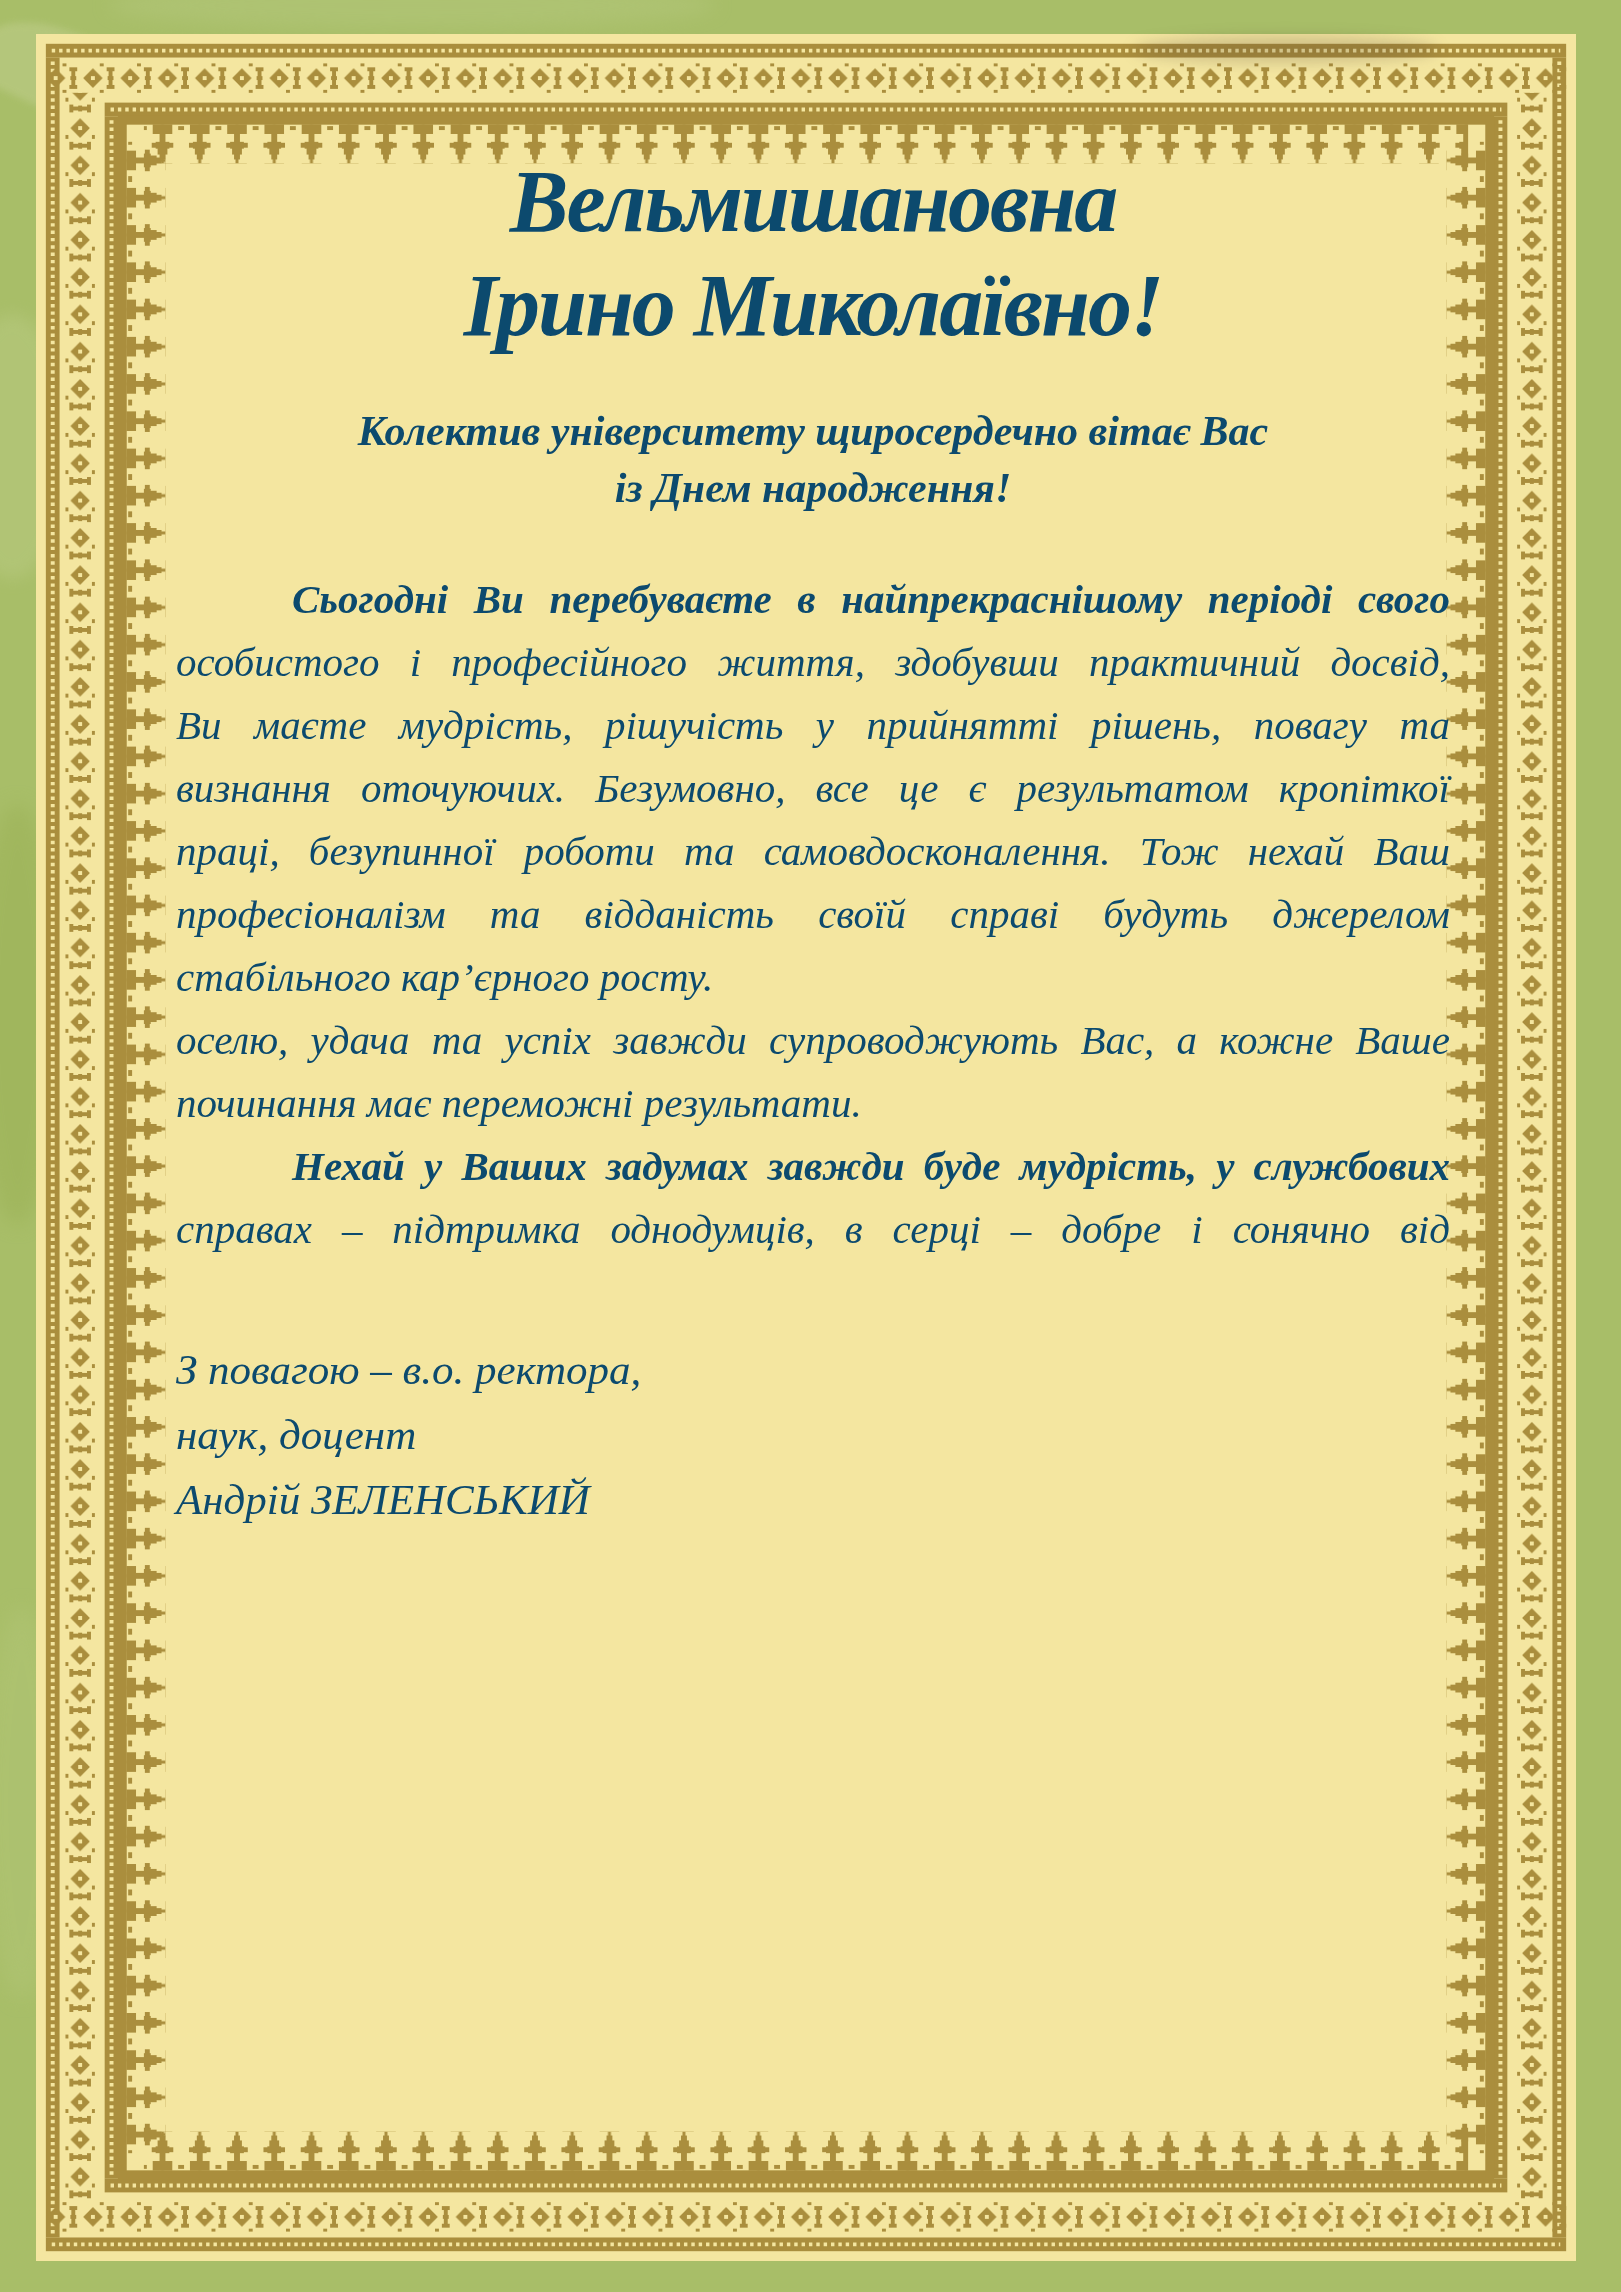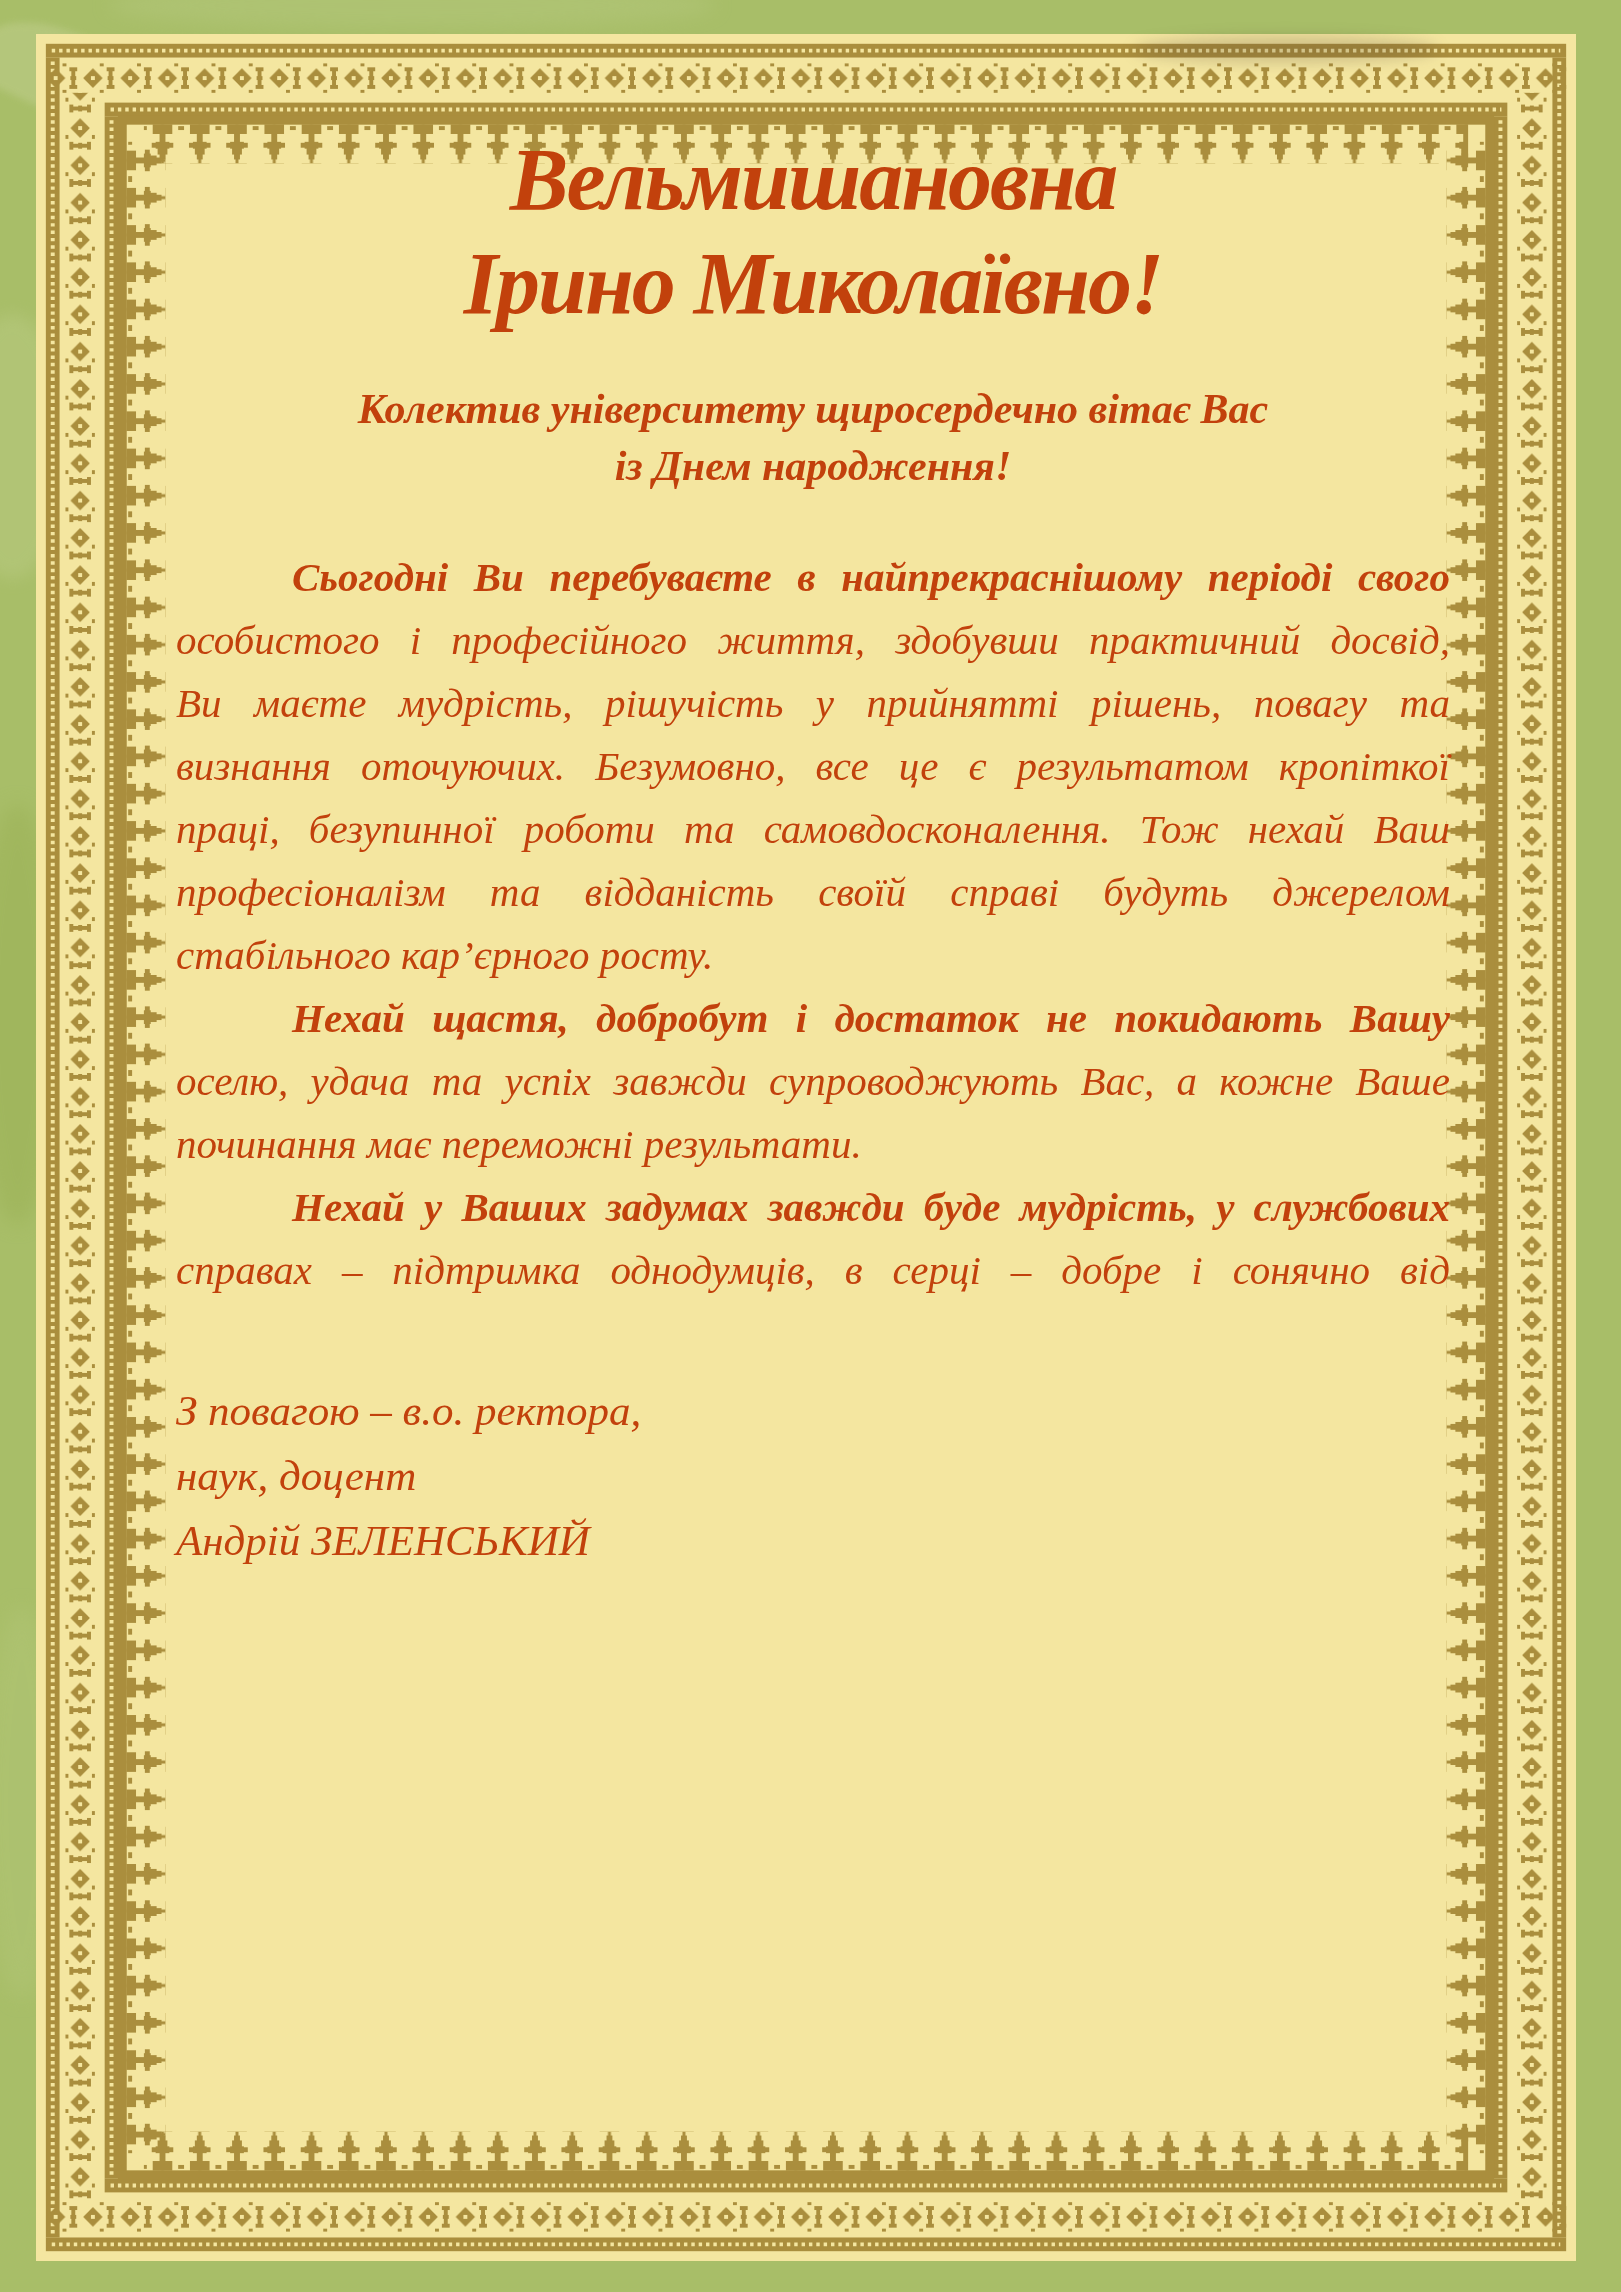--- a/index.html
+++ b/index.html
@@ -30,24 +30,24 @@
     position: absolute;
     left: 1098px; top: 2px;
     width: 304px; height: 27.4px;
     background: rgba(80,64,44,0.22);
     border-radius: 50%;
     filter: blur(6.9px);
   }
 
   .content {
     position: absolute;
-    left: 140px; top: 10px; bottom: 0;
+    left: 140px; top: 0; bottom: 0;
     width: 1274px;
-    padding-top: 84px;
-    color: #c2410c;
+    padding-top: 116px;
+    color: #0c4a6e;
   }
   .doc-title {
     font-size: 88px; line-height: 104px;
     font-weight: bold; font-style: italic;
     text-align: center;
     letter-spacing: -2px;
   }
   .subtitle {
     margin-top: 45px;
     font-size: 42px; line-height: 57px;
@@ -235,21 +235,20 @@
 
     <div class="bodytext">
       <div class="bline first">Сьогодні Ви перебуваєте в найпрекраснішому періоді свого</div>
       <div class="bline">особистого і професійного життя, здобувши практичний досвід,</div>
       <div class="bline">Ви маєте мудрість, рішучість у прийнятті рішень, повагу та</div>
       <div class="bline">визнання оточуючих. Безумовно, все це є результатом кропіткої</div>
       <div class="bline">праці, безупинної роботи та самовдосконалення. Тож нехай Ваш</div>
       <div class="bline">професіоналізм та відданість своїй справі будуть джерелом</div>
       <div class="bline last">стабільного кар’єрного росту.</div>
 
-      <div class="bline first">Нехай щастя, добробут і достаток не покидають Вашу</div>
       <div class="bline">оселю, удача та успіх завжди супроводжують Вас, а кожне Ваше</div>
       <div class="bline last">починання має переможні результати.</div>
 
       <div class="bline first">Нехай у Ваших задумах завжди буде мудрість, у службових</div>
       <div class="bline">справах – підтримка однодумців, в серці – добре і сонячно від</div>
     </div>
 
     <div class="signature">
       <div>З повагою – в.о. ректора,</div>
       <div>наук, доцент</div>

